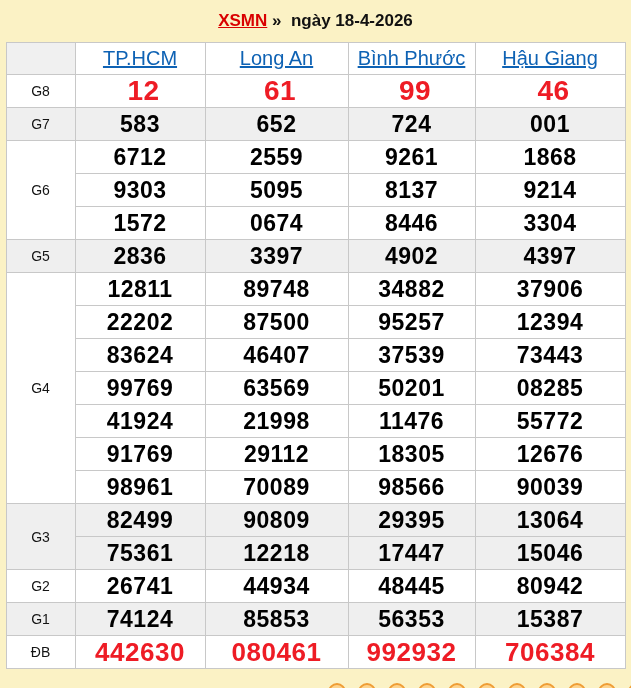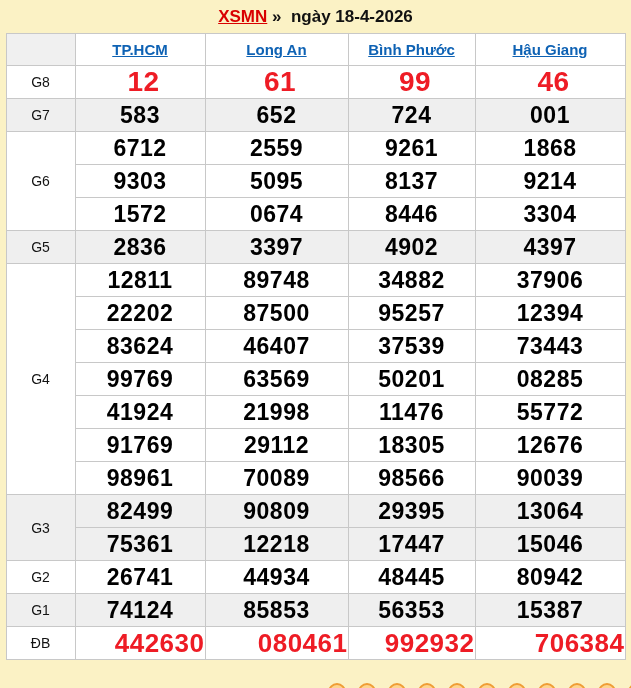--- a/index.html
+++ b/index.html
@@ -4,21 +4,21 @@
 <style>
   html, body { margin:0; padding:0; }
   body {
     width:631px; height:688px;
     background:#fbf2c5;
     font-family:"Liberation Sans", sans-serif;
     position:relative;
     overflow:hidden;
   }
   .title-bar {
-    height:33px;
+    height:42px;
     display:flex; align-items:center; justify-content:center;
     font-size:17px; font-weight:bold; color:#111;
     white-space:pre;
   }
   .title-bar a { color:#d90000; text-decoration:underline; cursor:pointer; }
   .title-sep, .title-date { color:#111; }
 
   table.results {
     border-collapse:collapse;
     table-layout:fixed;
@@ -31,27 +31,27 @@
     border:1px solid #c8c8c8;
     text-align:center;
     vertical-align:middle;
     padding:0;
     overflow:hidden;
   }
   tr.hdr { height:32px; }
   tr.line { height:33px; }
   th.corner { background:#f0f0f0; }
   th.col-head a {
-    color:#0e62b4; font-size:15px; font-weight:bold;
+    color:#0e62b4; font-size:20px; font-weight:normal;
     text-decoration:underline; cursor:pointer;
   }
   td.label-cell { font-size:14px; font-weight:normal; color:#141414;margin-left:32px; }
   td.num-cell { font-size:23px; font-weight:bold; color:#000; letter-spacing:0.5px; }
   td.num-cell.red-xl { color:#ee1c25; font-size:28px;padding-left:7px; }
-  td.num-cell.red-lg { color:#ee1c25; font-size:26px;text-align:right; }
+  td.num-cell.red-lg { color:#ee1c25; font-size:26px; }
   tr.shaded { background:#efefef;padding-left:44px; }
 
   .balls {
     position:absolute;
     left:328px; bottom:-13px;
     display:flex; gap:12px;
   }
   .ball {
     width:18px; height:18px; border-radius:50%;
     box-sizing:border-box;

